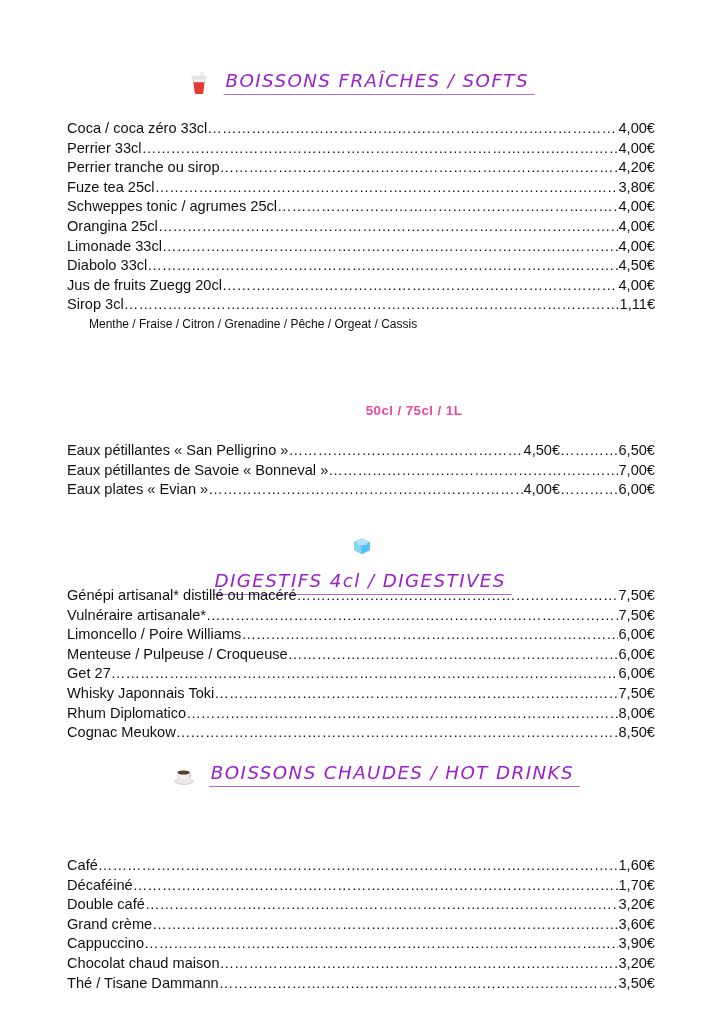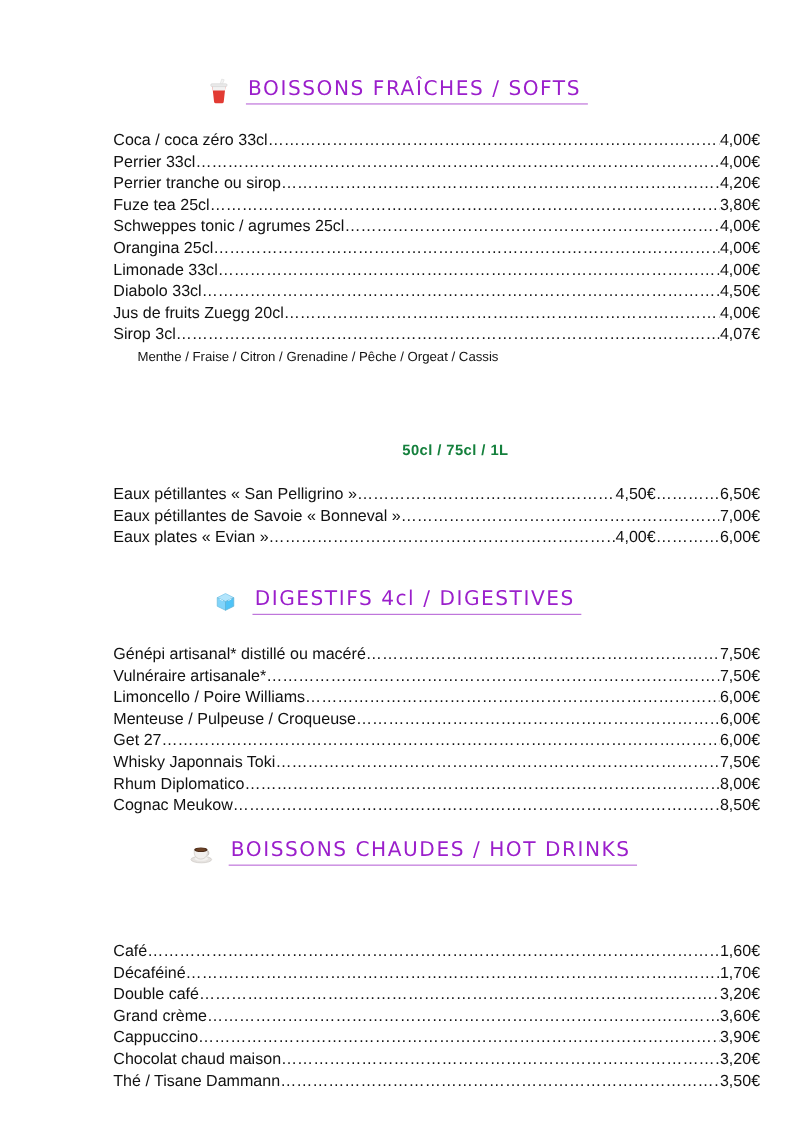--- a/index.html
+++ b/index.html
@@ -22,20 +22,21 @@
     width: 724px;
     height: 1024px;
   }
 
   
   .section-head {
     display: flex;
     align-items: center;
     justify-content: center;
     gap: 12px;
+    font-style: italic;
   }
   .section-head .head-icon {
     width: 22px;
     height: 24px;
     flex: 0 0 auto;
     display: block;
   }
   .section-title {
     font-family: "DejaVu Sans", sans-serif;
     font-size: 18.5px;
@@ -45,21 +46,20 @@
     border-bottom: 1.6px solid #B968D8;
     padding: 0 6px 3px 2px;
     white-space: nowrap;
     line-height: 1.15;
     transform: scaleX(0.99);
   }
 
   
   .items {
     padding: 0 0 0 0;
-    margin-left: 36px;
   }
   .line {
     display: flex;
     align-items: baseline;
     font-size: 14.6px;
     line-height: 19.6px;
     color: #111111;
     white-space: nowrap;
   }
   .line .nm {
@@ -86,32 +86,32 @@
     font-size: 12px;
     line-height: 19.6px;
     padding-left: 22px;
     color: #111111;
   }
 
   .col-head {
     font-size: 13.4px;
     font-weight: bold;
     letter-spacing: 0.4px;
-    color: #15803d;
+    color: #ec4899;
   }
 
   
   #sec-softs-head { position:absolute; left:0; top:70px; width:724px; }
   #sec-softs-items { position:absolute; left:67px; top:119px; width:588px; }
 
   #sec-water-head { position:absolute; left:0; top:361px; width:724px; }
   #sec-water-cols { position:absolute; left:0; top:401px; width:724px; text-align:center; padding-left:104px; box-sizing:border-box;}
   #sec-water-items { position:absolute; left:67px; top:441px; width:588px; }
 
-  #sec-dig-head { position:absolute; left:0; top:534px; width:724px; }
+  #sec-dig-head { position:absolute; left:0; top:534px; width:724px;flex-direction:column; }
   #sec-dig-items { position:absolute; left:67px; top:586px; width:588px; }
 
   #sec-hot-head { position:absolute; left:15px; top:762px; width:724px; }
   #sec-hot-items { position:absolute; left:67px; top:856px; width:588px; }
 </style>
 </head>
 <body>
 
 <div class="page">
 
@@ -169,21 +169,21 @@
         <span class="pr">4,50€</span>
       </div>
     <div class="line">
         <span class="nm">Jus de fruits Zuegg 20cl</span>
         <span class="dots">………………………………………………………………………………………………………………………</span>
         <span class="pr">4,00€</span>
       </div>
     <div class="line">
         <span class="nm">Sirop 3cl</span>
         <span class="dots">………………………………………………………………………………………………………………………</span>
-        <span class="pr">4,07€</span>
+        <span class="pr">1,11€</span>
       </div>
     <div class="sub">Menthe / Fraise / Citron / Grenadine / Pêche / Orgeat / Cassis</div>
   </div>
 
 
   <div id="sec-water-cols">
     <span class="col-head">50cl  /  75cl  /  1L</span>
   </div>
 
   <div id="sec-water-items" class="items">

